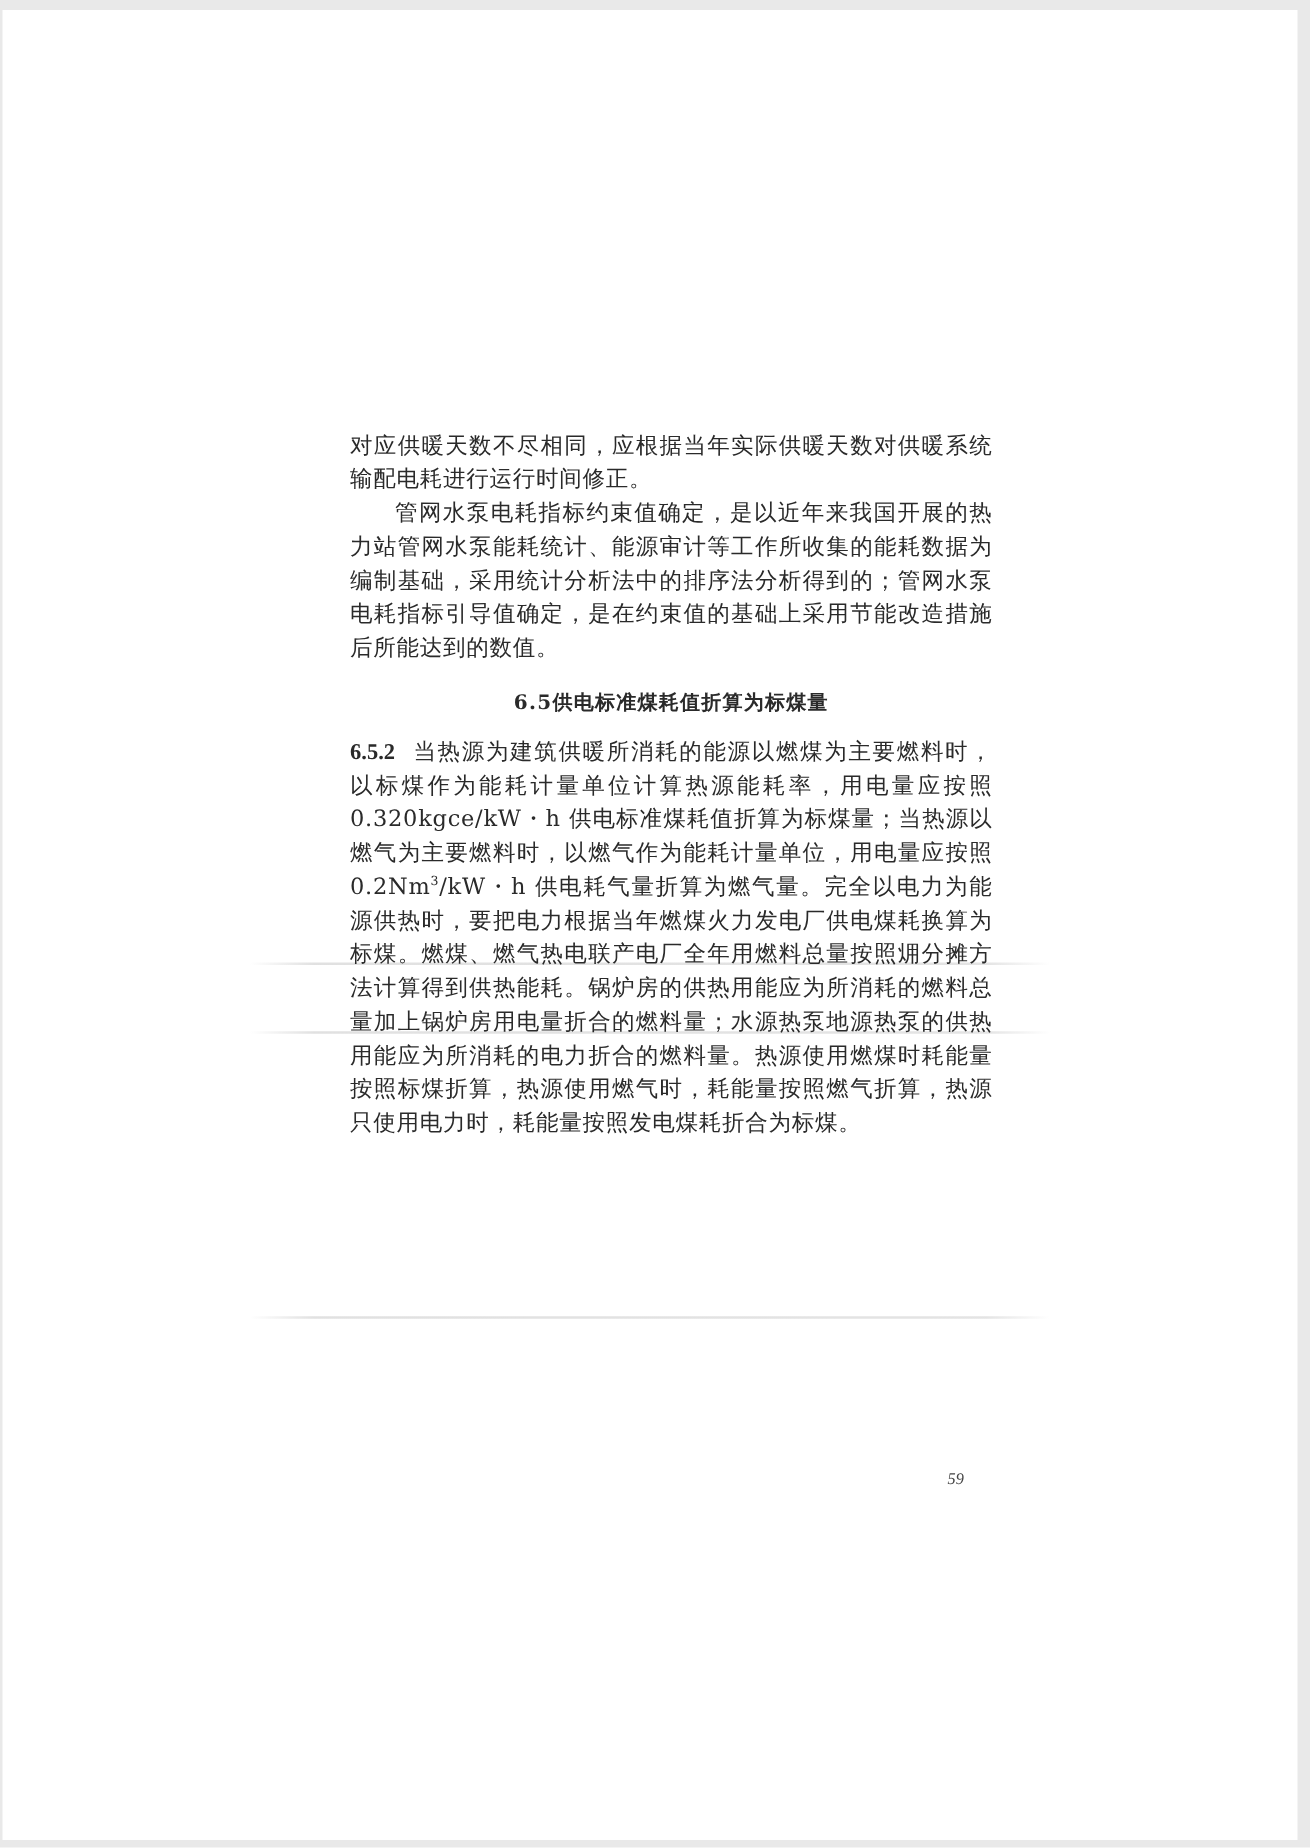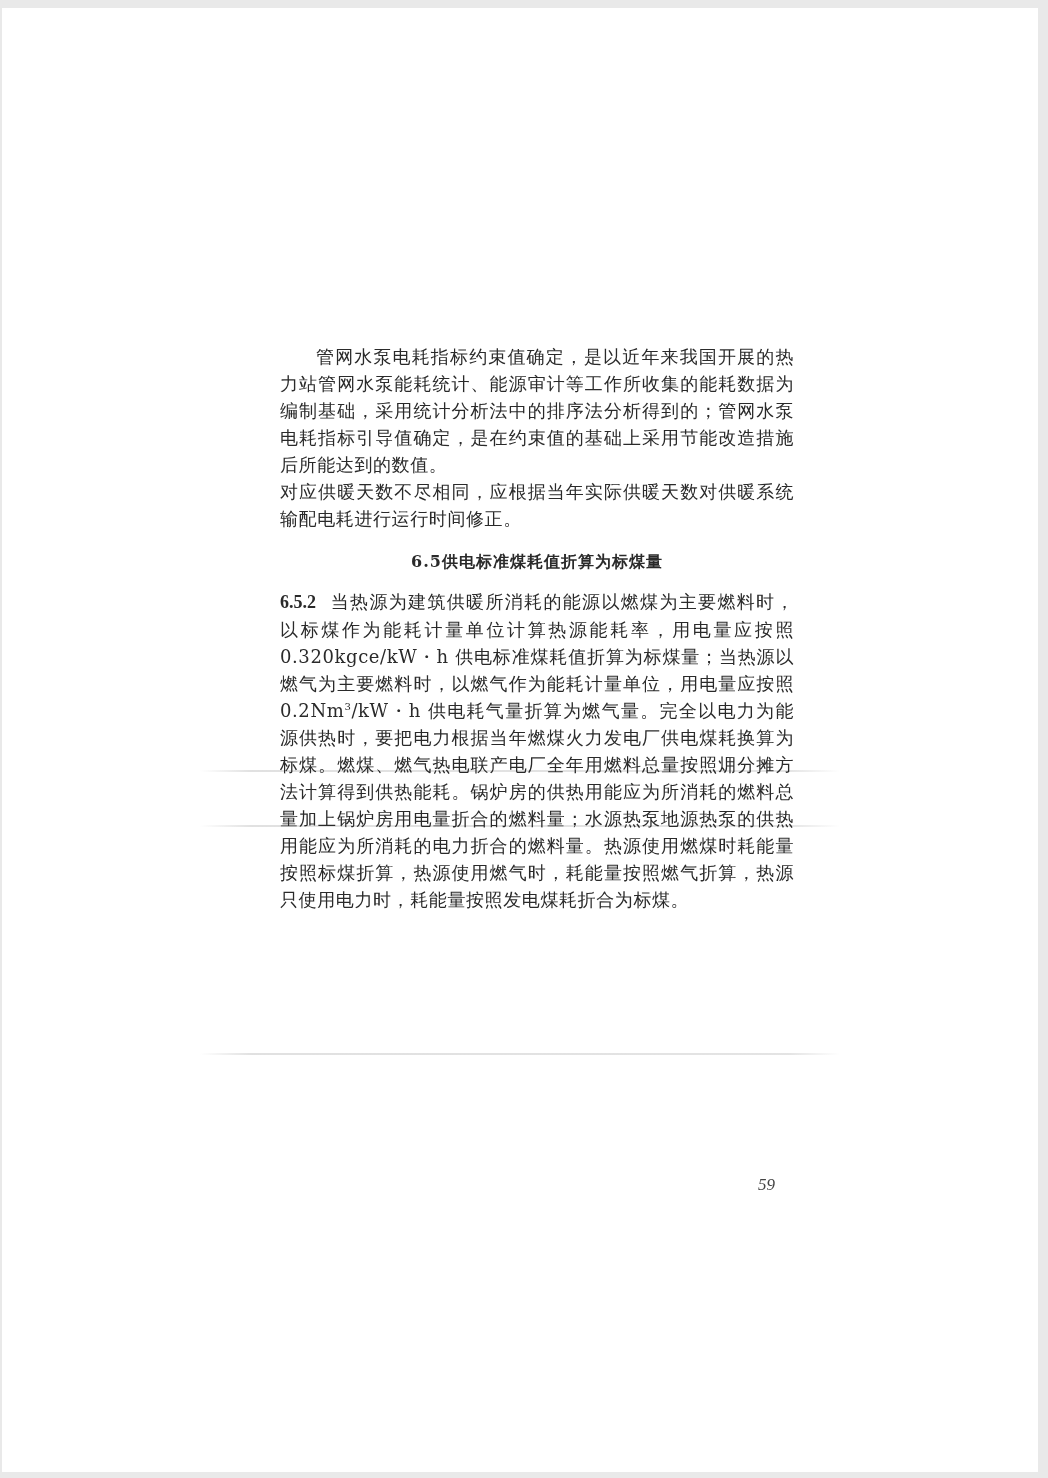--- a/index.html
+++ b/index.html
@@ -62,41 +62,41 @@
       font-family: "Liberation Serif", "DejaVu Serif", serif;
       margin-right: 14px;
       letter-spacing: 0;
     }
     .page-number {
       position: absolute;
       left: 758px;
       top: 1175px;
       font-style: italic;
       font-family: "Liberation Serif", "DejaVu Serif", serif;
-      font-size: 17px;
+      font-size: 13px;
       color: #444;
     }
     .sup {
       font-size: 10px;
       vertical-align: super;
       line-height: 0;
     }
   </style>
 </head>
 <body>
 
 <div class="page">
   <div class="scanline" style="left:198px; top:762px; width:640px;"></div>
   <div class="scanline" style="left:198px; top:817px; width:640px;"></div>
   <div class="scanline" style="left:198px; top:1045px; width:640px;"></div>
 </div>
 
 <div class="text-block">
+  <p class="para">对应供暖天数不尽相同，应根据当年实际供暖天数对供暖系统输配电耗进行运行时间修正。</p>
   <p class="para indent">管网水泵电耗指标约束值确定，是以近年来我国开展的热力站管网水泵能耗统计、能源审计等工作所收集的能耗数据为编制基础，采用统计分析法中的排序法分析得到的；管网水泵电耗指标引导值确定，是在约束值的基础上采用节能改造措施后所能达到的数值。</p>
-  <p class="para">对应供暖天数不尽相同，应根据当年实际供暖天数对供暖系统输配电耗进行运行时间修正。</p>
 
   <div class="section-heading">
     <span class="sec-num">6.5</span><span>供电标准煤耗值折算为标煤量</span>
   </div>
 
 
   <p class="para">
     <span class="clause-num">6.5.2</span><span>当热源为建筑供暖所消耗的能源以燃煤为主要燃料时，以标煤作为能耗计量单位计算热源能耗率，用电量应按照 0.320kgce/kW・h 供电标准煤耗值折算为标煤量；当热源以燃气为主要燃料时，以燃气作为能耗计量单位，用电量应按照 0.2Nm</span><span class="sup">3</span><span>/kW・h 供电耗气量折算为燃气量。完全以电力为能源供热时，要把电力根据当年燃煤火力发电厂供电煤耗换算为标煤。燃煤、燃气热电联产电厂全年用燃料总量按照㶲分摊方法计算得到供热能耗。锅炉房的供热用能应为所消耗的燃料总量加上锅炉房用电量折合的燃料量；水源热泵地源热泵的供热用能应为所消耗的电力折合的燃料量。热源使用燃煤时耗能量按照标煤折算，热源使用燃气时，耗能量按照燃气折算，热源只使用电力时，耗能量按照发电煤耗折合为标煤。</span>
   </p>
 

